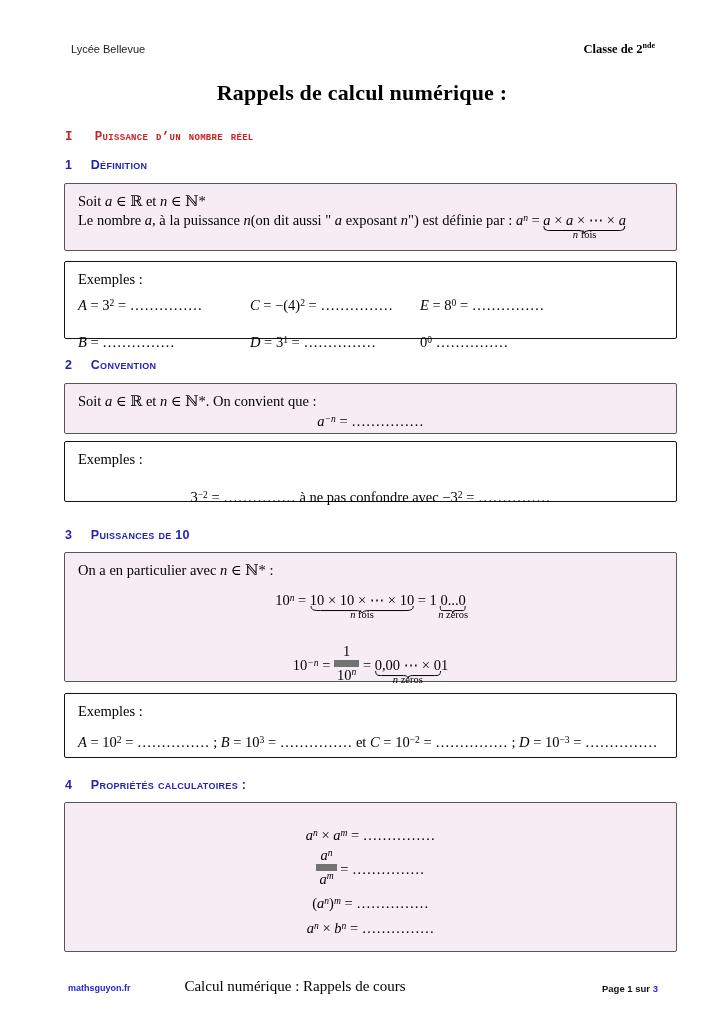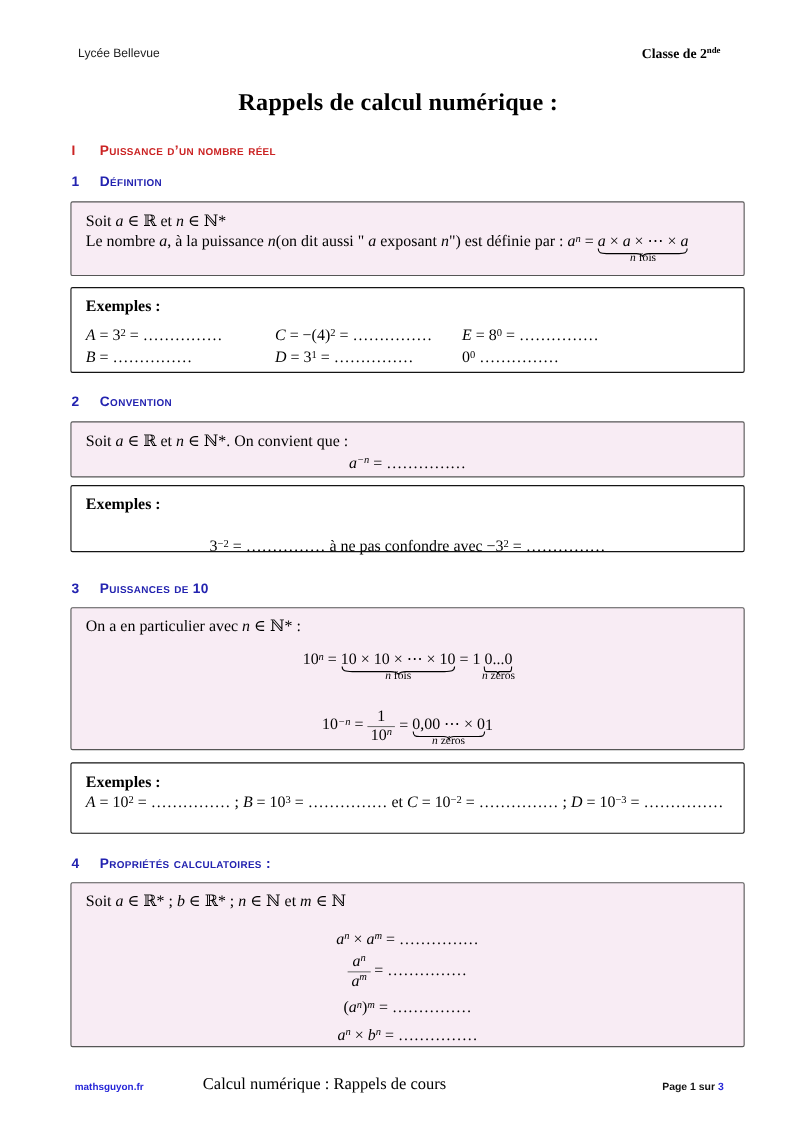--- a/index.html
+++ b/index.html
@@ -11,52 +11,52 @@
   .hdr-right{position:absolute;right:69px;top:41px;font-size:12.5px;font-weight:bold;}
   .hdr-right sup{font-size:8px;}
   
   .title{position:absolute;left:0;top:80px;width:724px;text-align:center;
          font-size:22px;font-weight:bold;letter-spacing:0.2px;}
   
   .head{position:absolute;left:65px;font-family:"Liberation Sans","DejaVu Sans",sans-serif;
         font-weight:bold;font-size:12.5px;font-variant:small-caps;letter-spacing:0.3px;white-space:nowrap;}
   .head .num{display:inline-block;min-width:9px;}
   .head .lbl{margin-left:13px;}
-  .sec-red{color:#cb2323;}
+  .sec-red{color:#cb2323;font-family:Liberation Mono, monospace;}
   .sub-blue{color:#2323b0;}
   .sec1{top:130px}.sub1{top:158px}.sub2{top:358px}.sub3{top:528px}.sub4{top:778px}
   
   .bx{position:absolute;left:64px;width:613px;box-sizing:border-box;border-radius:2px;
       font-size:14.5px;line-height:19px;}
   .pbox{background:#f8ecf4;border:1px solid #565656;padding:8px 13px;}
   .ebox{background:#ffffff;border:1.4px solid #141414;padding:8px 13px;}
   .pbox1{top:183px;height:68px}
   .ebox1{top:261px;height:78px}
   .pbox2{top:383px;height:51px}
   .ebox2{top:441px;height:61px}
   .pbox3{top:552px;height:130px}
   .ebox3{top:693px;height:65px}
   .pbox4{top:802px;height:150px}
-  .ex-title{font-weight:bold;}
+  .ex-title{font-weight:normal;}
   .center{text-align:center;}
-  .exgrid{display:grid;grid-template-columns:172px 170px 1fr;margin-top:7px;row-gap:1px;}
+  .exgrid{display:grid;grid-template-columns:172px 170px 1fr;margin-top:7px;row-gap:18px;}
   
   .it{font-style:italic;}
   .sp{font-size:66%;position:relative;top:-0.45em;line-height:0;}
   
   .ub{display:inline-block;position:relative;white-space:nowrap;}
   .ub svg{position:absolute;left:0;top:1.05em;width:100%;height:7px;overflow:visible;}
   .ublab{position:absolute;top:calc(1.05em + 7px);left:50%;transform:translateX(-50%);
          font-size:10.5px;line-height:12px;white-space:nowrap;}
   
   .frac{display:inline-block;text-align:center;vertical-align:-0.65em;line-height:1.15;}
   .fnum,.fden{display:block;padding:0 3px;}
-  .fden{border-top:1px solid #737373;}
+  .fden{border-top:7px solid #737373;}
   .mt11{margin-top:11px}.mt33{margin-top:33px}.mt15{margin-top:15px}.mt2{margin-top:2px}
-  .mt7{margin-top:7px}.mt6{margin-top:6px}.mt9{margin-top:19px}.mt12{margin-top:0}.mt1{margin-top:1px}
+  .mt7{margin-top:7px}.mt6{margin-top:6px}.mt9{margin-top:19px}.mt12{margin-top:12px}.mt1{margin-top:1px}
   
   .ftr-center{position:absolute;left:0;top:978px;width:590px;text-align:center;font-size:15px;}
   .ftr-left{position:absolute;left:68px;top:983px;font-family:"Liberation Sans","DejaVu Sans",sans-serif;
             font-size:9px;font-weight:bold;color:#2626d8;text-decoration:none;cursor:pointer;}
   .ftr-right{position:absolute;right:66px;top:983px;font-family:"Liberation Sans","DejaVu Sans",sans-serif;
              font-size:9.5px;font-weight:bold;color:#111;}
   .ftr-right .pg-total{color:#2626d8;}
 </style>
 </head>
 <body>
@@ -139,21 +139,20 @@
     <div class="ex-title">Exemples :</div>
     <div class="mt12"><span class="it">A</span><span> = 10</span><span class="sp">2</span><span> = …………… ; </span><span class="it">B</span><span> = 10</span><span class="sp">3</span><span> = ……………  et  </span><span class="it">C</span><span> = 10</span><span class="sp">−2</span><span> = …………… ; </span><span class="it">D</span><span> = 10</span><span class="sp">−3</span><span> = ……………</span></div>
   </div>
 
   <div class="head sub-blue sub4">
     <span class="num">4</span>
     <span class="lbl">Propriétés calculatoires :</span>
   </div>
 
   <div class="bx pbox pbox4">
-    <div><span>Soit </span><span class="it">a</span><span> ∈ ℝ* ; </span><span class="it">b</span><span> ∈ ℝ* ; </span><span class="it">n</span><span> ∈ ℕ et </span><span class="it">m</span><span> ∈ ℕ</span></div>
     <div class="center mt15"><span class="it">a</span><span class="sp it">n</span><span> × </span><span class="it">a</span><span class="sp it">m</span><span> = ……………</span></div>
     <div class="center mt2">
       <span class="frac"><span class="fnum"><span class="it">a</span><span class="sp it">n</span></span><span class="fden"><span class="it">a</span><span class="sp it">m</span></span></span><span><span> = ……………</span></span>
     </div>
     <div class="center mt7"><span>(</span><span class="it">a</span><span class="sp it">n</span><span>)</span><span class="sp it">m</span><span> = ……………</span></div>
     <div class="center mt6"><span class="it">a</span><span class="sp it">n</span><span> × </span><span class="it">b</span><span class="sp it">n</span><span> = ……………</span></div>
   </div>
 
   <a class="ftr-left">mathsguyon.fr</a>
   <div class="ftr-center">Calcul numérique : Rappels de cours</div>

